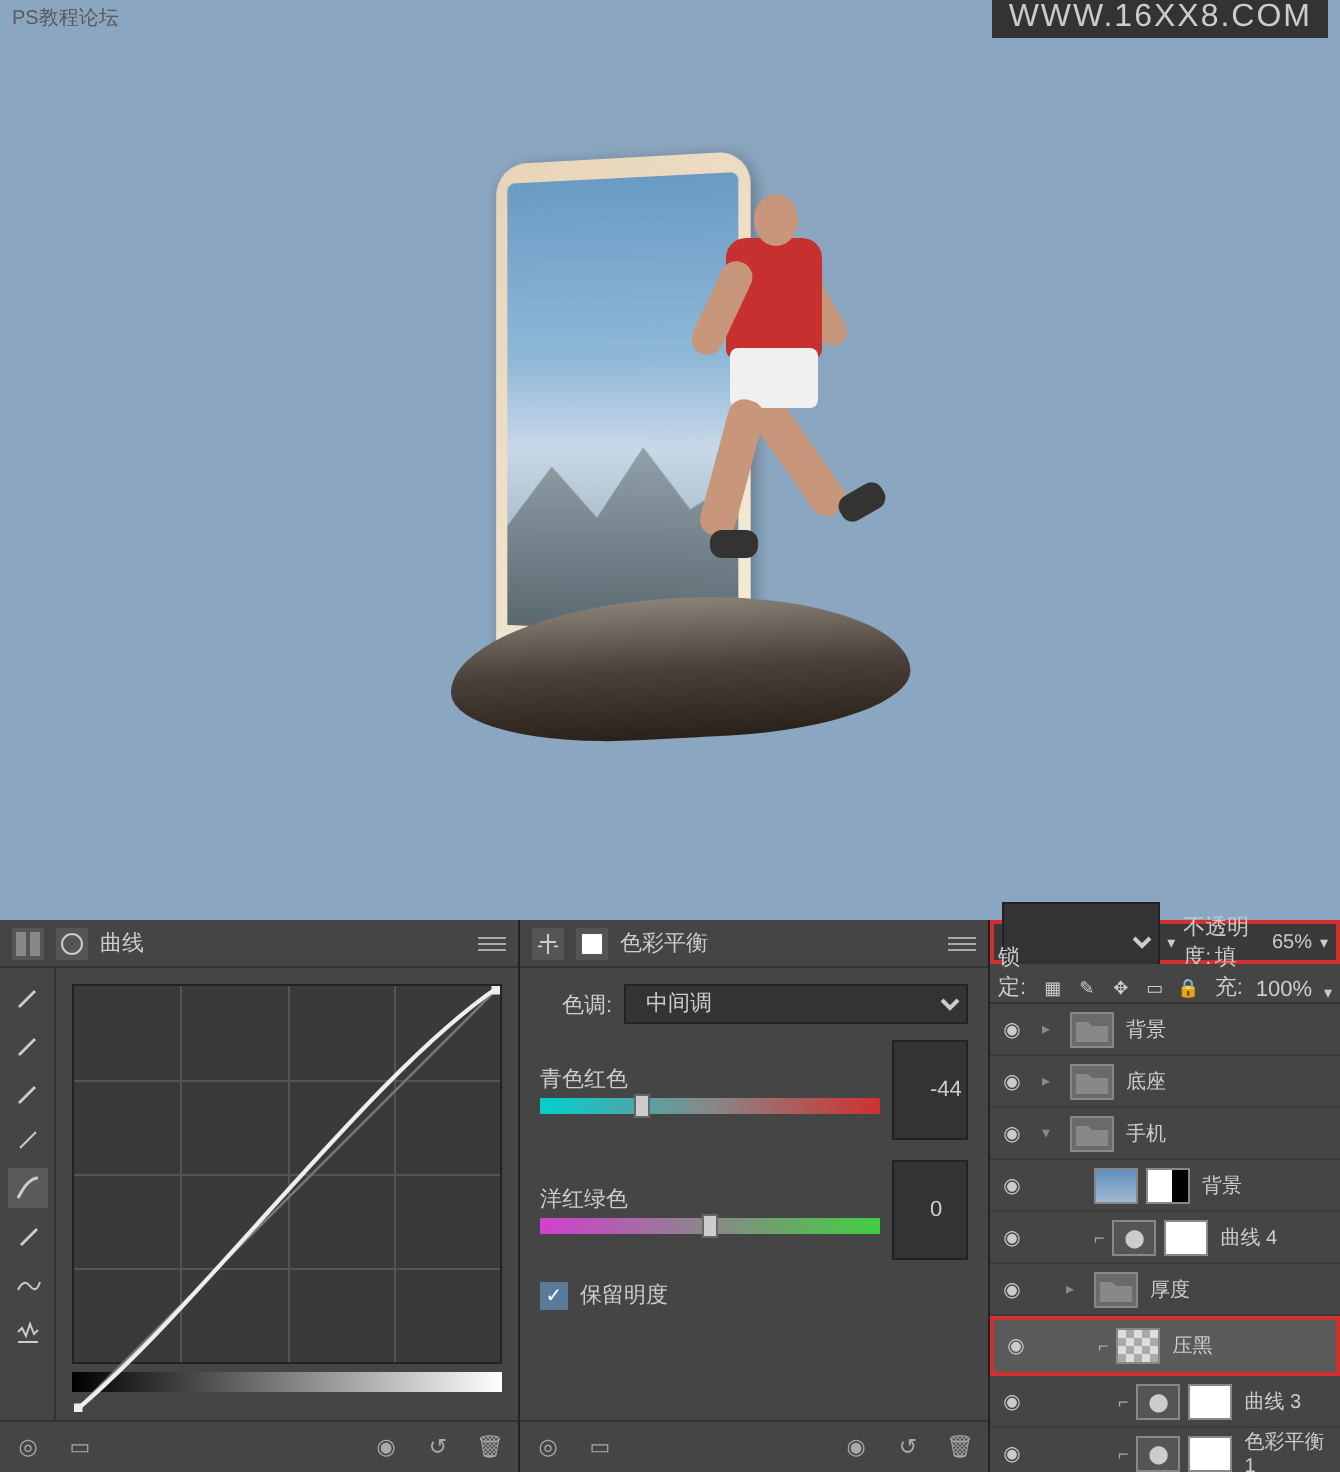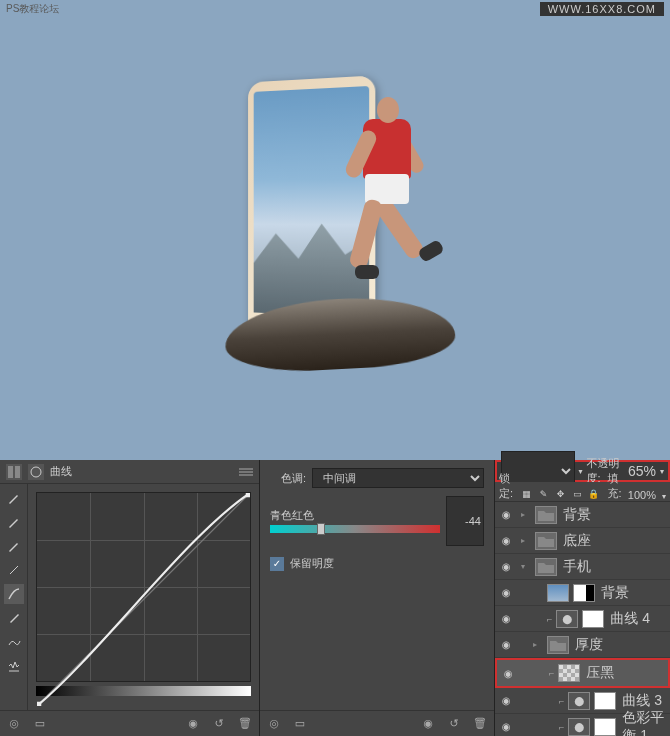--- a/index.html
+++ b/index.html
@@ -1,19 +1,19 @@
 <!DOCTYPE html>
 <html><head>
 <meta charset="utf-8">
 <style>
 *{margin:0;padding:0;box-sizing:border-box;font-family:"Microsoft YaHei",sans-serif;font-size:11px;color:#ccc}
 body{background:#1a1a1a;width:670px;height:736px;overflow:hidden}
 .header{position:absolute;top:0;left:0;right:0;height:18px;background:#8ba6c0;display:flex;align-items:center;padding:0 6px;justify-content:space-between;z-index:10}
 .header-left{color:#5a5a5a;font-size:10px}
-.header-right{background:#333;color:#ccc;padding:1px 8px;font-size:11px;letter-spacing:1px}
+.header-right{background:#333;color:#ccc;padding:1px 8px;font-size:16px;letter-spacing:1px}
 .canvas{position:absolute;top:18px;left:0;right:0;height:442px;background:#8ba6c0;display:flex;align-items:center;justify-content:center}
 .phone-scene{position:relative;width:320px;height:380px}
 .phone{position:absolute;left:70px;top:30px;width:130px;height:260px;background:linear-gradient(135deg,#e8d4b8,#f5ecd8);border-radius:16px;transform:perspective(500px) rotateY(-12deg);box-shadow:2px 2px 8px rgba(0,0,0,0.3)}
 .phone-screen{position:absolute;inset:10px 6px 24px 6px;background:linear-gradient(to bottom,#6a9bc4 0%,#8fb8d8 40%,#c8d8e8 60%,#8a9ba8 100%);border-radius:4px}
 .mountain{position:absolute;bottom:0;left:0;right:0;height:45%;background:linear-gradient(to top,#5a6870,#98a8b0);clip-path:polygon(0 50%,20% 20%,40% 45%,60% 10%,80% 40%,100% 25%,100% 100%,0 100%)}
 .rock{position:absolute;left:50px;bottom:60px;width:230px;height:70px;background:linear-gradient(to bottom,#8a8278,#4a423a,#2a221a);border-radius:50% 50% 40% 40%/60% 60% 40% 40%;transform:rotate(-3deg)}
 .runner{position:absolute;left:130px;top:40px;width:150px;height:220px}
 .runner-head{position:absolute;left:72px;top:8px;width:22px;height:26px;background:#c8967a;border-radius:50%}
 .runner-body{position:absolute;left:58px;top:30px;width:48px;height:60px;background:#c83030;border-radius:10px 10px 4px 4px}
 .runner-shorts{position:absolute;left:60px;top:85px;width:44px;height:30px;background:#f0f0f0;border-radius:4px}
@@ -51,38 +51,38 @@
 .slider-thumb{position:absolute;top:-2px;width:8px;height:12px;background:#ccc;border:1px solid #666;transform:translateX(-50%)}
 .slider-value{width:32px;background:#333;border:1px solid #222;text-align:center;padding:18px;margin-left:6px}
 .slider-wrap{display:flex;align-items:center}
 .slider-main{flex:1}
 .checkbox-row{display:flex;align-items:center;gap:6px;margin-top:8px}
 .checkbox{width:14px;height:14px;background:#5a7a9a;display:flex;align-items:center;justify-content:center;color:#fff;font-size:10px}
 .layers-panel{flex:1;display:flex;flex-direction:column}
 .layers-top{height:22px;display:flex;align-items:center;padding:0 4px;gap:4px;border:2px solid #d03030;background:#3a3a3a}
 .blend-select{background:#333;border:1px solid #222;padding:19px 4px;color:#ccc;width:90px;height:18px;font-size:10px}
 .opacity-label{font-size:11px;margin-left:auto}
-.opacity-val{font-size:14px}
+.opacity-val{font-size:10px}
 .layers-lock{height:20px;display:flex;align-items:flex-end;padding:0 4px;gap:6px;background:#454545;font-size:10px;border-bottom:1px solid #333}
 .lock-icons{display:flex;gap:3px}
 .lock-icon{width:14px;height:14px;display:flex;align-items:center;justify-content:center;font-size:9px}
 .layers-list{flex:1;overflow:hidden}
 .layer-row{height:26px;display:flex;align-items:center;padding:0 4px;gap:4px;border-bottom:1px solid #3a3a3a}
 .layer-row.selected{background:#5a5a5a;border:2px solid #d03030;height:30px}
 .layer-eye{width:14px;text-align:center;font-size:10px}
 .layer-arrow{width:10px;font-size:8px;color:#888}
 .layer-thumb{width:22px;height:18px;background:#666;border:1px solid #888;flex-shrink:0}
 .layer-thumb.folder{background:#6a6a6a;position:relative}
 .layer-thumb.adj{background:#555;display:flex;align-items:center;justify-content:center;font-size:9px}
 .layer-thumb.checker{background:repeating-conic-gradient(#aaa 0 25%,#ddd 0 50%) 0 0/8px 8px}
 .layer-thumb.img{background:linear-gradient(#6090c0,#a0b8d0)}
 .layer-mask{width:22px;height:18px;background:#000;border:1px solid #888;flex-shrink:0}
 .layer-mask.white{background:#fff}
 .layer-mask.partial{background:linear-gradient(to right,#fff 60%,#000 60%)}
-.layer-name{flex:1;font-size:14px;padding-left:2px}
+.layer-name{flex:1;font-size:10px;padding-left:2px}
 svg{display:block}
 </style>
 </head>
 <body>
 
 <div class="header">
   <span class="header-left">PS教程论坛</span>
   <span class="header-right">WWW.16XX8.COM</span>
 </div>
 
@@ -198,40 +198,74 @@
       <span class="footer-icon">◎</span>
       <span class="footer-icon">▭</span>
       <span style="flex:1"></span>
       <span class="footer-icon">◉</span>
       <span class="footer-icon">↺</span>
       <span class="footer-icon">🗑</span>
     </div>
   </div>
 
   <div class="colorbalance-panel">
+    <div class="panel-header">
+      <span class="panel-icon">
+          <svg width="14" height="14">
+            <path d="M7 2 L7 12 M3 6 L11 6 M2 8 A2 2 0 0 0 4 8 M10 8 A2 2 0 0 0 12 8" stroke="#ccc" fill="none"></path>
+          </svg>
+        </span>
+      <span class="panel-icon">
+          <svg width="14" height="14">
+            <rect x="2" y="2" width="10" height="10" fill="#fff"></rect>
+          </svg>
+        </span>
+      <span>色彩平衡</span>
+      <span style="margin-left:auto">
+        <svg width="14" height="10">
+            <line x1="0" y1="2" x2="14" y2="2" stroke="#aaa"></line>
+            <line x1="0" y1="5" x2="14" y2="5" stroke="#aaa"></line>
+            <line x1="0" y1="8" x2="14" y2="8" stroke="#aaa"></line>
+          </svg>
+      </span>
+    </div>
     <div class="cb-body">
       <div class="cb-row">
         <span class="cb-label">色调:</span>
         <select class="cb-select"><option>中间调</option></select>
       </div>
       <div id="sliders">
           <div class="slider-row">
             <div class="slider-wrap">
               <div class="slider-main">
     <div class="slider-labels">
                   <span>青色</span>
                   <span>红色</span>
                 </div>
     <div class="slider-track slider-cyan-red">
                   <div class="slider-thumb" style="left:30%"></div>
                 </div>
     </div>
               <div class="slider-value">-44</div>
             </div>
           </div>
+          <div class="slider-row">
+            <div class="slider-wrap">
+              <div class="slider-main">
+    <div class="slider-labels">
+                  <span>洋红</span>
+                  <span>绿色</span>
+                </div>
+    <div class="slider-track slider-mag-green">
+                  <div class="slider-thumb" style="left:50%"></div>
+                </div>
+    </div>
+              <div class="slider-value">0</div>
+            </div>
+          </div>
         </div>
       <div class="checkbox-row">
         <span class="checkbox">✓</span>
         <span>保留明度</span>
       </div>
     </div>
     <div class="panel-footer">
       <span class="footer-icon">◎</span>
       <span class="footer-icon">▭</span>
       <span style="flex:1"></span>

